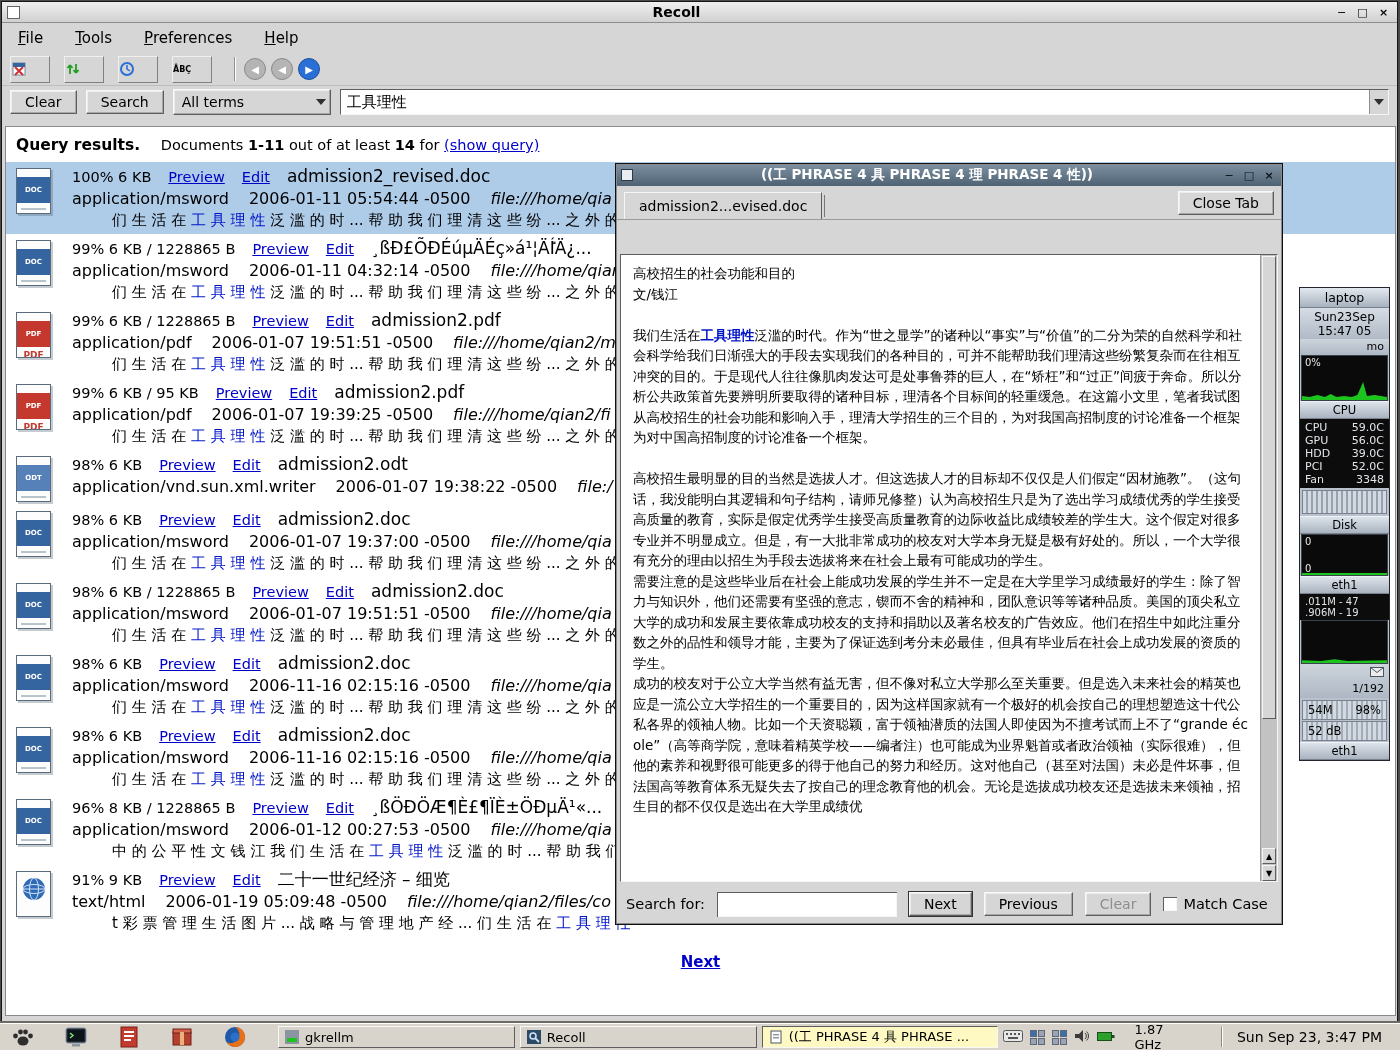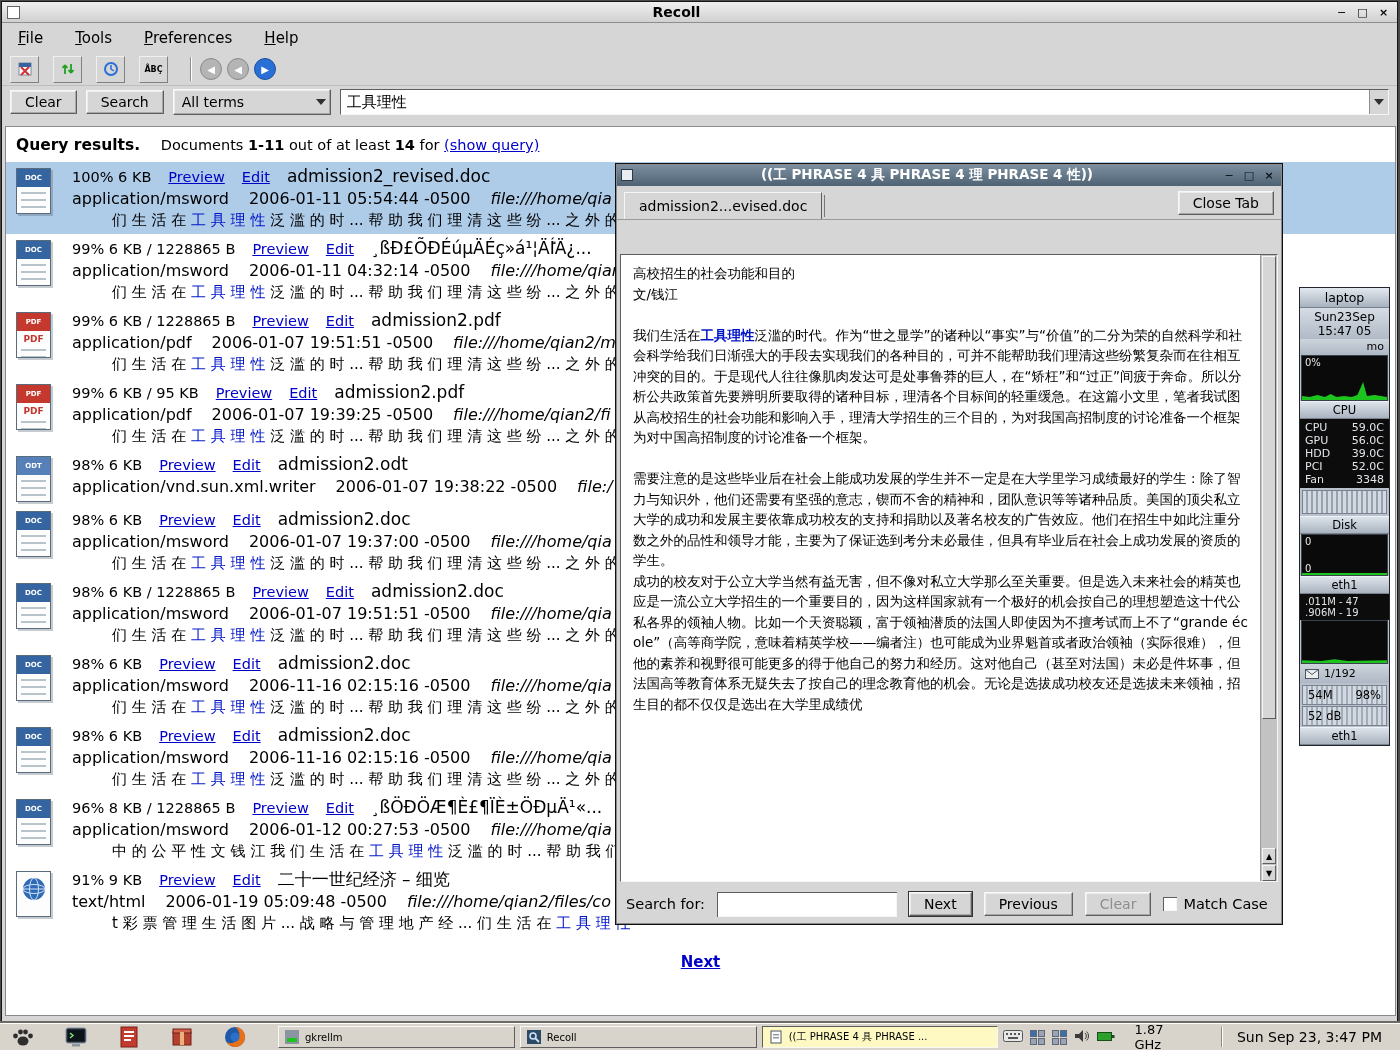--- a/index.html
+++ b/index.html
@@ -18,21 +18,21 @@
   .main-window { position:absolute; left:1px; top:1px; width:1397px; height:1022px; background:#d6d6d6; border:1px solid #161616; }
   .titlebar { height:21px; display:flex; align-items:center; padding:0 5px; gap:4px;
               background:linear-gradient(#f0f0f0,#d0d0d0); border-bottom:1px solid #8e8e8e; }
   .win-ico { width:13px; height:13px; background:#fff; border:1px solid #666; }
   .tb-title { flex:1; text-align:center; font-weight:bold; font-size:14px; }
   .tb-btn { width:17px; height:15px; display:flex; align-items:center; justify-content:center; font-size:11px; line-height:1; cursor:pointer; }
   .menubar { display:flex; gap:16px; padding:3px 8px; align-items:center; }
   .menu-item { padding:3px 8px; font-size:15px; cursor:pointer; }
   .mn { text-decoration:underline; }
   .toolbar { display:flex; align-items:center; padding:2px 8px; height:33px; border-bottom:1px solid #bdbdbd; }
-  .tool-btn { width:29px; height:27px; margin-right:14px; background:#d6d6d6; display:flex; align-items:center; justify-content:center;
+  .tool-btn { width:40px; height:27px; margin-right:14px; background:#d6d6d6; display:flex; align-items:center; 
               border-top:1px solid #f0f0f0; border-left:1px solid #f0f0f0; border-right:1px solid #808080; border-bottom:1px solid #808080; cursor:pointer; }
   .tool-sep { width:0; height:24px; border-left:1px solid #8e8e8e; border-right:1px solid #fff; margin:0 8px; }
   .abc { font-size:8px; font-weight:bold; letter-spacing:0; }
   .nav-circle { width:22px; height:22px; border-radius:50%; background:#b4b4b4; color:#fff; display:flex; align-items:center; justify-content:center;
                 font-size:10px; margin-right:5px; border:1px solid #8a8a8a; cursor:pointer; }
   .nav-circle.blue { background:#2a6fd6; border-color:#1c4f9e; }
 
   .searchbar { display:flex; align-items:center; gap:9px; padding:3px 8px 5px; }
   .combo { width:158px; height:26px; background:#d6d6d6; display:flex; align-items:center; justify-content:space-between; padding:0 4px 0 8px;
            border-top:1px solid #f8f8f8; border-left:1px solid #f8f8f8; border-right:1px solid #5e5e5e; border-bottom:1px solid #5e5e5e;
@@ -46,21 +46,21 @@
 
   
   .results { position:absolute; left:3px; top:124px; width:1391px; bottom:6px; background:#fff; border:1px solid #8a8a8a; overflow:hidden; }
   .results-header { padding:9px 10px 8px; font-size:14.5px; white-space:nowrap; }
   .qr-title { font-weight:bold; font-size:15.5px; margin-right:16px; }
   .qr-b { font-weight:bold; }
   .result-row { display:flex; padding:3px 6px 3px 10px; }
   .result-row.selected { background:var(--selection-bg,#aecbe8); }
   .ficon { width:56px; flex:0 0 56px; padding-top:3px; }
   .pg { width:35px; height:46px; background:#fdfdfd; border:1px solid #5a6b7c; box-shadow:2px 2px 0 rgba(90,107,124,.35); overflow:hidden; }
-  .pg-band { height:18px; color:#fff; font-size:7px; font-weight:bold; display:flex; align-items:center; justify-content:center; }
+  .pg-band { height:26px; color:#fff; font-size:7px; font-weight:bold; display:flex; align-items:center; justify-content:center;margin-top:8px; }
   .pg-l { height:2px; background:#b8c4cc; margin:5px 4px 0; }
   .pg-red { color:#c4382e; font-weight:bold; font-size:9px; text-align:center; margin-top:3px; }
   .globe { display:block; margin:4px auto 0; }
   .rbody { min-width:0; }
   .r1 { font-size:14.5px; line-height:22px; display:flex; gap:17px; white-space:nowrap; align-items:baseline; }
   .rfname { font-weight:normal; font-size:17px; }
   .r2 { font-size:16px; line-height:21px; display:flex; gap:20px; white-space:nowrap; }
   .rurl { font-style:italic; }
   .r3 { font-size:15px; line-height:22px; white-space:nowrap; overflow:hidden;margin-left:40px; }
   .hl { color:var(--term-highlight,#0014c8); }
@@ -108,32 +108,32 @@
   .gk-chart { height:46px; background:#0a0a0a; position:relative; margin:0 1px; border:1px solid #39424c; }
   .gk-chart svg { position:absolute; inset:0; width:100%; height:100%; }
   .gk-cl { position:absolute; top:1px; left:3px; color:#e8e8e8; font-size:10px; z-index:2; }
   .gk-cl2 { position:absolute; bottom:1px; left:3px; color:#e8e8e8; font-size:10px; z-index:2; }
   .gk-sec { text-align:center; padding:1px 0; font-size:11.5px; background:linear-gradient(#dde3ea,#a9b3bf);
             border-top:1px solid #eef2f6; border-bottom:1px solid #79828e; }
   .gk-dark { background:#0c0c0c; color:#e2e6ea; padding:2px 5px; }
   .gk-trow { display:flex; justify-content:space-between; font-size:11px; line-height:13px; }
   .gk-krell { height:24px; margin:2px 2px; background:repeating-linear-gradient(90deg,#d2d9e0 0 3px,#98a2ae 3px 5px);
               border:1px solid #79828e; }
-  .gk-mail { display:flex; align-items:center; gap:5px; padding:3px 5px; background:linear-gradient(#cdd4dc,#aeb8c4); }
+  .gk-mail { display:flex; align-items:flex-end; gap:5px; padding:3px 5px; background:linear-gradient(#cdd4dc,#aeb8c4);flex-direction:column; }
   .gk-memrow { display:flex; justify-content:space-between; padding:2px 5px; margin:2px 2px 1px; border:1px solid #79828e;
                background:repeating-linear-gradient(90deg,#d2d9e0 0 3px,#a2acb8 3px 5px); font-size:11.5px; }
   .gk-dbrow { padding:2px 5px; margin:1px 2px; border:1px solid #79828e; background:repeating-linear-gradient(90deg,#d2d9e0 0 3px,#a2acb8 3px 5px); font-size:11.5px; }
 
   
   .taskbar { position:absolute; left:0; right:0; bottom:0; height:27px; background:#d8d4cc; z-index:30;
              border-top:1px solid #fff; box-shadow:0 -2px 0 #6e6a64; display:flex; align-items:center; padding:0 6px; }
   .launchers { display:flex; align-items:center; gap:27px; margin-right:30px; padding-left:4px; }
   .launcher { width:26px; height:24px; display:flex; align-items:center; justify-content:center; cursor:pointer; }
   .task-btn { width:237px; height:22px; margin-right:5px; background:#d8d4cc; display:flex; align-items:center; gap:6px; padding:0 6px;
-              font-size:10px; font-family:inherit; white-space:nowrap; overflow:hidden; cursor:pointer;
+              font-size:13px; font-family:inherit; white-space:nowrap; overflow:hidden; cursor:pointer;
               border-top:1px solid #f8f8f8; border-left:1px solid #f8f8f8; border-right:1px solid #5e5e5e; border-bottom:1px solid #5e5e5e; }
   .task-btn.active { background:#fef9c3;
               border-top:1px solid #5e5e5e; border-left:1px solid #5e5e5e; border-right:1px solid #f8f8f8; border-bottom:1px solid #f8f8f8; }
   .task-ico { width:14px; height:14px; flex:0 0 14px; }
   .tray { display:flex; align-items:center; gap:7px; margin-left:auto; }
   .pager { display:grid; grid-template-columns:7px 7px; grid-template-rows:7px 7px; gap:1px; }
   .pager i { background:#9aa4b4; border:1px solid #5e6878; }
   .pager i.on { background:#3c6ea8; }
   .freq { font-size:13px; margin:0 12px; }
   .tb-sep2 { width:1px; height:20px; background:#8e8a84; box-shadow:1px 0 0 #fff; margin:0 8px; }
@@ -506,20 +506,21 @@
     <div class="pv-tab-div"></div>
     <button class="btn pv-closetab">Close Tab</button>
   </div>
   <div class="pv-body">
     <div class="pv-textwrap">
         <div class="pv-para"><span>高校招生的社会功能和目的</span></div>
         <div class="pv-para"><span>文/钱江</span></div>
         <div class="pv-para">&nbsp;</div>
         <div class="pv-para"><span>我们生活在</span><span class="hl">工具理性</span><span>泛滥的时代。作为“世之显学”的诸种以“事实”与“价值”的二分为荣的自然科学和社会科学给我们日渐强大的手段去实现我们的各种目的，可并不能帮助我们理清这些纷繁复杂而在往相互冲突的目的。于是现代人往往像肌肉发达可是处事鲁莽的巨人，在“矫枉”和“过正”间疲于奔命。所以分析公共政策首先要辨明所要取得的诸种目标，理清各个目标间的轻重缓急。在这篇小文里，笔者我试图从高校招生的社会功能和影响入手，理清大学招生的三个目的，为对我国高招制度的讨论准备一个框架为对中国高招制度的讨论准备一个框架。</span></div>
         <div class="pv-para">&nbsp;</div>
+        <div class="pv-para"><span>高校招生最明显的目的当然是选拔人才。但这选拔人才的目标却不仅仅是人们假定“因材施教”。（这句话，我没能明白其逻辑和句子结构，请师兄修整）认为高校招生只是为了选出学习成绩优秀的学生接受高质量的教育，实际是假定优秀学生接受高质量教育的边际收益比成绩较差的学生大。这个假定对很多专业并不明显成立。但是，有一大批非常成功的校友对大学本身无疑是极有好处的。所以，一个大学很有充分的理由以招生为手段去选拔将来在社会上最有可能成功的学生。</span></div>
         <div class="pv-para"><span>需要注意的是这些毕业后在社会上能成功发展的学生并不一定是在大学里学习成绩最好的学生：除了智力与知识外，他们还需要有坚强的意志，锲而不舍的精神和，团队意识等等诸种品质。美国的顶尖私立大学的成功和发展主要依靠成功校友的支持和捐助以及著名校友的广告效应。他们在招生中如此注重分数之外的品性和领导才能，主要为了保证选到考分未必最佳，但具有毕业后在社会上成功发展的资质的学生。</span></div>
         <div class="pv-para"><span>成功的校友对于公立大学当然有益无害，但不像对私立大学那么至关重要。但是选入未来社会的精英也应是一流公立大学招生的一个重要目的，因为这样国家就有一个极好的机会按自己的理想塑造这十代公私各界的领袖人物。比如一个天资聪颖，富于领袖潜质的法国人即使因为不擅考试而上不了“grande école”（高等商学院，意味着精英学校——编者注）也可能成为业界魁首或者政治领袖（实际很难），但他的素养和视野很可能更多的得于他自己的努力和经历。这对他自己（甚至对法国）未必是件坏事，但法国高等教育体系无疑失去了按自己的理念教育他的机会。无论是选拔成功校友还是选拔未来领袖，招生目的都不仅仅是选出在大学里成绩优</span></div>
       </div>
     <div class="pv-scroll">
       <div class="pv-thumb bo"></div>
       <div class="pv-sarrow up bo">▲</div>
       <div class="pv-sarrow down bo">▼</div>
     </div>
   </div>
   <div class="pv-findbar">

